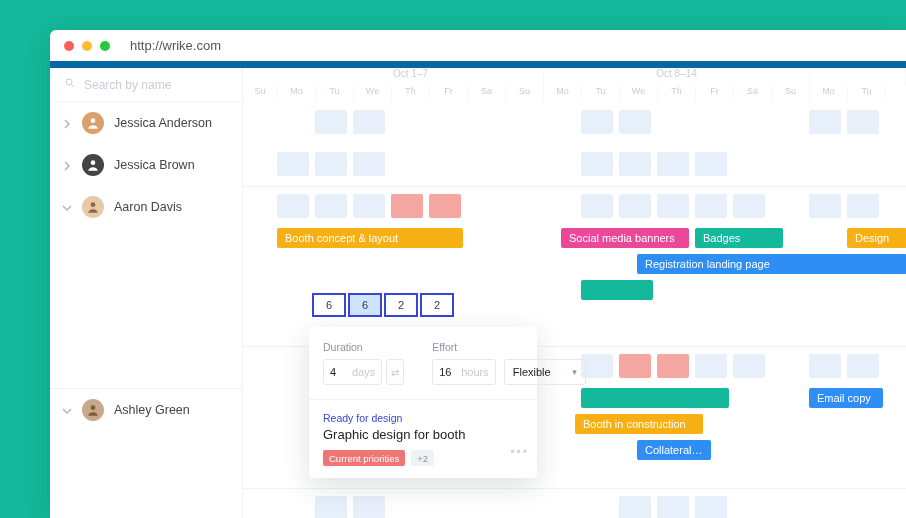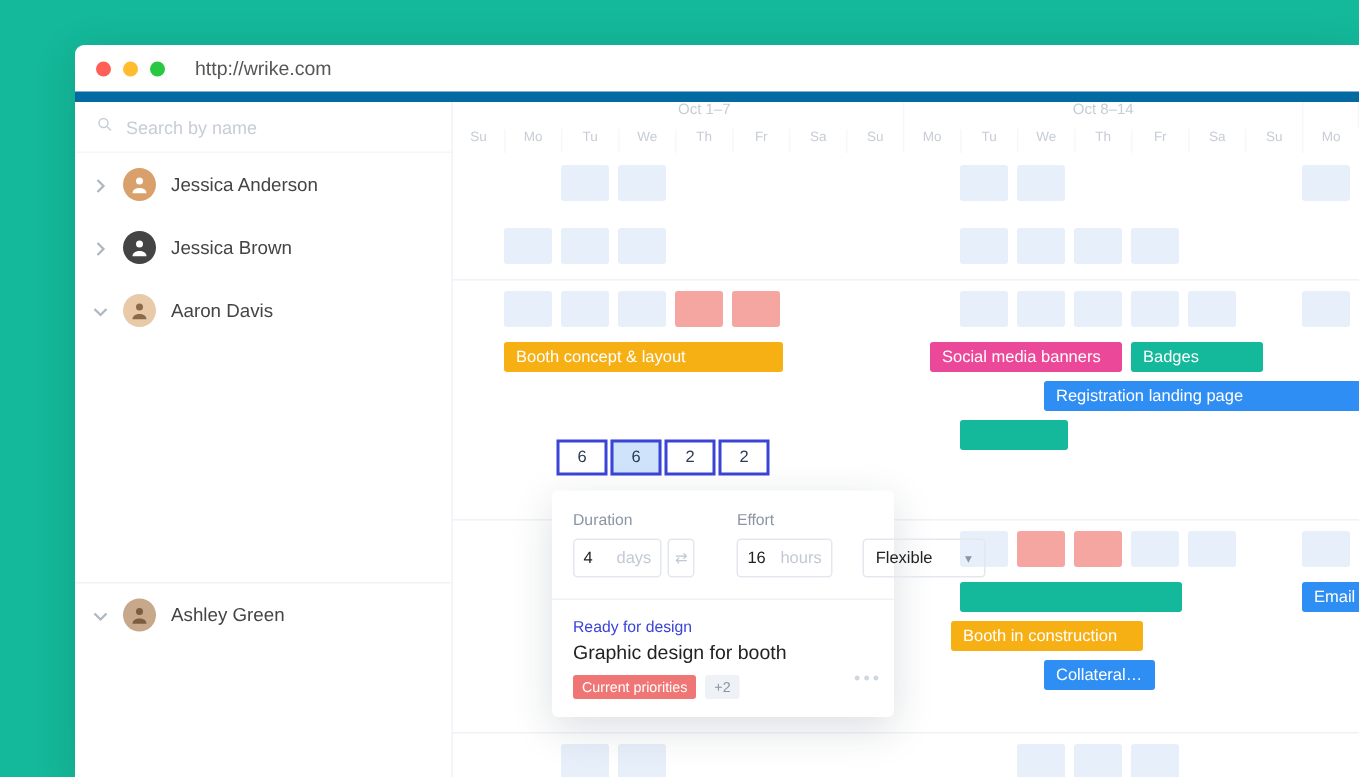--- a/index.html
+++ b/index.html
@@ -5,21 +5,21 @@
   * { box-sizing: border-box; margin: 0; padding: 0; font-family: -apple-system, BlinkMacSystemFont, "Segoe UI", Helvetica, Arial, sans-serif; }
   body { background: #14b89a; width: 906px; height: 518px; overflow: hidden; position: relative; }
   .window { position: absolute; left: 50px; top: 30px; right: 0; bottom: 0; background: #fff; border-radius: 6px 0 0 0; box-shadow: 0 6px 30px rgba(0,0,0,.12); overflow: hidden; }
   .titlebar { height: 38px; display: flex; align-items: center; padding: 0 14px; gap: 8px; border-bottom: 7px solid #0369a1; }
   .dot { width: 10px; height: 10px; border-radius: 50%; }
   .dot.red { background: #ff5f57; }
   .dot.yellow { background: #febc2e; }
   .dot.green { background: #28c840; }
   .url { margin-left: 12px; color: #555; font-size: 13px; }
   .content { display: flex; height: calc(100% - 38px); position: relative; }
-  .sidebar { width: 252px; border-right: 1px solid #f0f2f5; flex: none; }
+  .sidebar { width: 193px; border-right: 1px solid #f0f2f5; flex: none; }
   .search { height: 34px; display: flex; align-items: center; gap: 8px; padding: 0 14px; color: #c7cdd6; font-size: 12px; border-bottom: 1px solid #f4f6f8; }
   .search svg { width: 12px; height: 12px; stroke: #c7cdd6; }
   .person { height: 42px; display: flex; align-items: center; gap: 10px; padding: 0 12px; font-size: 12.5px; color: #444; cursor: pointer; }
   .chev { width: 10px; height: 10px; flex: none; }
   .chev svg { width: 10px; height: 10px; stroke: #aeb6c2; }
   .avatar { width: 22px; height: 22px; border-radius: 50%; flex: none; display: flex; align-items: center; justify-content: center; }
   .timeline { flex: 1; position: relative; overflow: hidden; }
   .weeks { position: absolute; top: 0; left: 0; right: 0; height: 18px; display: flex; font-size: 10px; color: #c7cdd6; }
   .weeks > div { flex: 1; text-align: center; border-right: 1px solid #f6f7f9; }
   .days { position: absolute; top: 18px; left: 0; right: 0; height: 16px; display: flex; font-size: 9px; color: #c7cdd6; }
@@ -236,21 +236,21 @@
             <div style="display:flex;gap:4px;align-items:center">
               <span class="input-box">
                 <span class="val">4</span>
                 <span class="unit">days</span>
               </span>
               <span class="icon-between">⇄</span>
             </div>
           </div>
           <div>
             <div class="field-label">Effort</div>
-            <div style="display:flex;gap:20px">
+            <div style="display:flex;gap:8px">
               <span class="input-box">
                 <span class="val">16</span>
                 <span class="unit">hours</span>
               </span>
               <span class="select-box">
                 <span>Flexible</span>
                 <span style="font-size:9px;color:#8b95a4">▾</span>
               </span>
             </div>
           </div>

